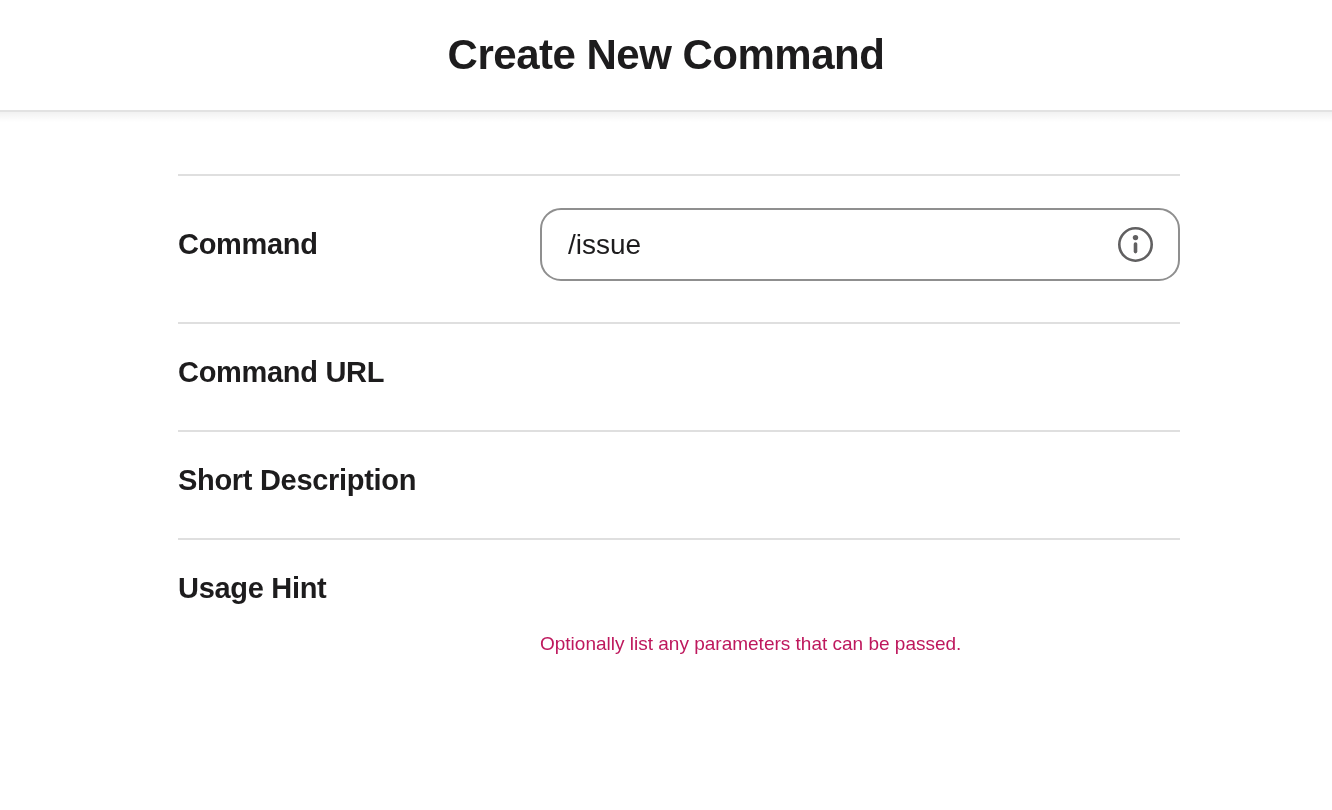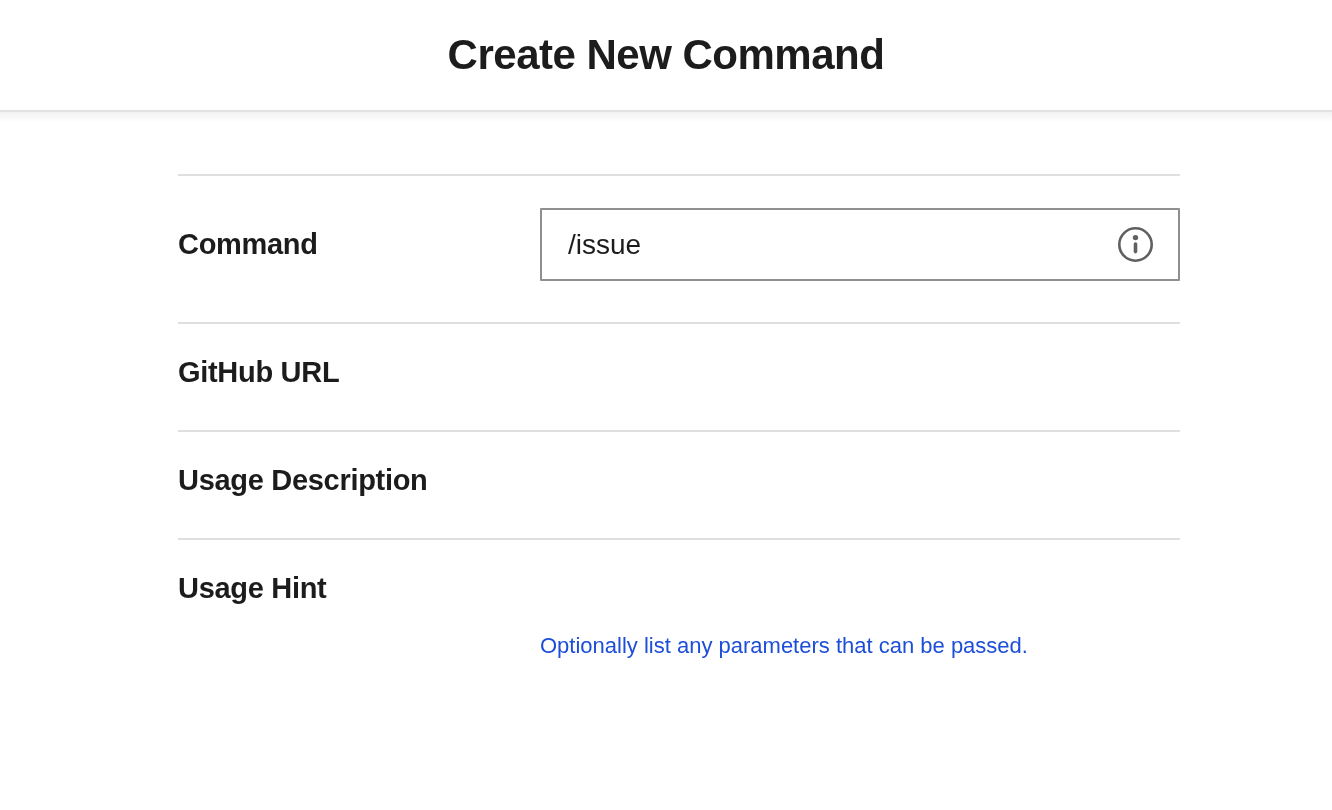--- a/index.html
+++ b/index.html
@@ -62,21 +62,21 @@
   .input-wrap {
     position: relative;
     width: 640px;
     height: 73px;
   }
   .text-input {
     box-sizing: border-box;
     width: 640px;
     height: 73px;
     border: 2px solid #8f8f8f;
-    border-radius: 1px;
+    border-radius: 21px;
     background: #ffffff;
     padding: 0 26px;
     font-family: "Liberation Sans", sans-serif;
     font-size: 28px;
     color: #1d1c1d;
     outline: none;
   }
   .text-input.with-icon {
     padding-right: 80px;
   }
@@ -86,22 +86,22 @@
     right: 26px;
     width: 37px;
     height: 37px;
     margin-top: -19px;
     cursor: pointer;
     display: block;
   }
   .info-icon svg { display: block; }
   .helper-text {
     margin: 28px 0 0 362px;
-    font-size: 22px;
-    color: #1d4ed8;
+    font-size: 19px;
+    color: #be185d;
   }
   .row-last .row-inner {
     padding-bottom: 0;
     gap: 21px;
   }
 </style>
 </head>
 <body>
 
 <div class="page">
@@ -125,27 +125,27 @@
               <circle cx="18.5" cy="11.6" r="2.7" fill="#616061"></circle>
               <rect x="16.7" y="16.2" width="3.6" height="11.2" rx="1.8" fill="#616061"></rect>
             </svg>
           </span>
         </div>
       </div>
     </div>
 
     <div class="form-row">
       <div class="row-inner">
-        <div class="field-label">GitHub URL</div>
+        <div class="field-label">Command URL</div>
       </div>
     </div>
 
     <div class="form-row">
       <div class="row-inner">
-        <div class="field-label">Usage Description</div>
+        <div class="field-label">Short Description</div>
       </div>
     </div>
 
     <div class="form-row row-last">
       <div class="row-inner">
         <div class="field-label">Usage Hint</div>
       </div>
       <div class="helper-text">Optionally list any parameters that can be passed.</div>
     </div>
 

